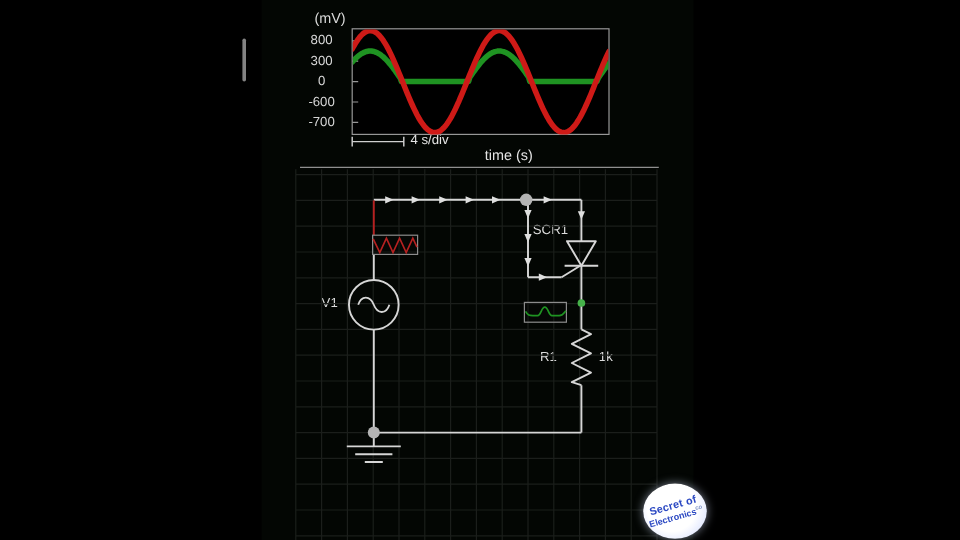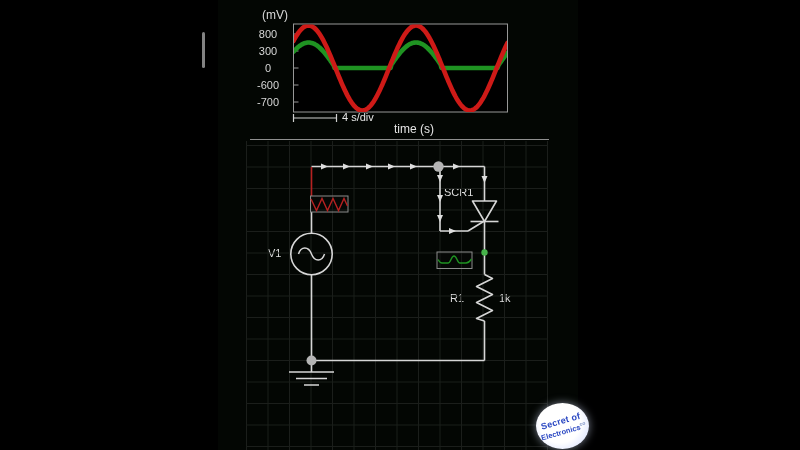--- a/index.html
+++ b/index.html
@@ -8,21 +8,21 @@
   #stage{position:relative;width:800px;height:361px;background:#000;}
   #app-area{position:absolute;left:218px;top:0;width:360px;height:450px;background:#030603;}
   svg{position:absolute;left:0;top:0;}
   .t{position:absolute;color:var(--text);white-space:nowrap;}
   .units{left:262px;top:8px;font-size:12px;color:#d9d9d9;}
   .title-row{left:314px;top:8px;font-size:12px;display:flex;gap:5px;}
   .legend-green{color:var(--trace_green);}
   .legend-red{color:var(--trace_red);margin-left:-3px;}
   .ytick{width:42px;left:247px;text-align:center;font-size:11px;line-height:12px;color:var(--tick_text);}
   .scale-label{left:342px;top:111px;font-size:11px;}
-  .xlabel{left:394px;top:122px;width:60px;font-size:12px;}
+  .xlabel{left:394px;top:122px;width:60px;text-align:center;font-size:12px;}
   .lbl{font-size:11px;color:#dcdcdc;text-align:right;}
   #scrollbar{position:absolute;left:202px;top:32px;width:3px;height:36px;
              background:var(--scrollbar);border-radius:2px;}
   .plot-box{fill:#000;stroke:var(--plot_border);stroke-width:1;}
   .trace{fill:none;stroke-width:4.6;stroke-linecap:round;stroke-linejoin:round;}
   #trace-green{stroke:var(--trace_green);}
   #trace-red{stroke:var(--trace_red);}
   .axis{stroke:var(--plot_border);stroke-width:1;fill:none;}
   .scalebar{stroke:#cfcfcf;stroke-width:1.2;fill:none;}
   #grid-path{stroke:var(--grid);stroke-width:1;fill:none;}

